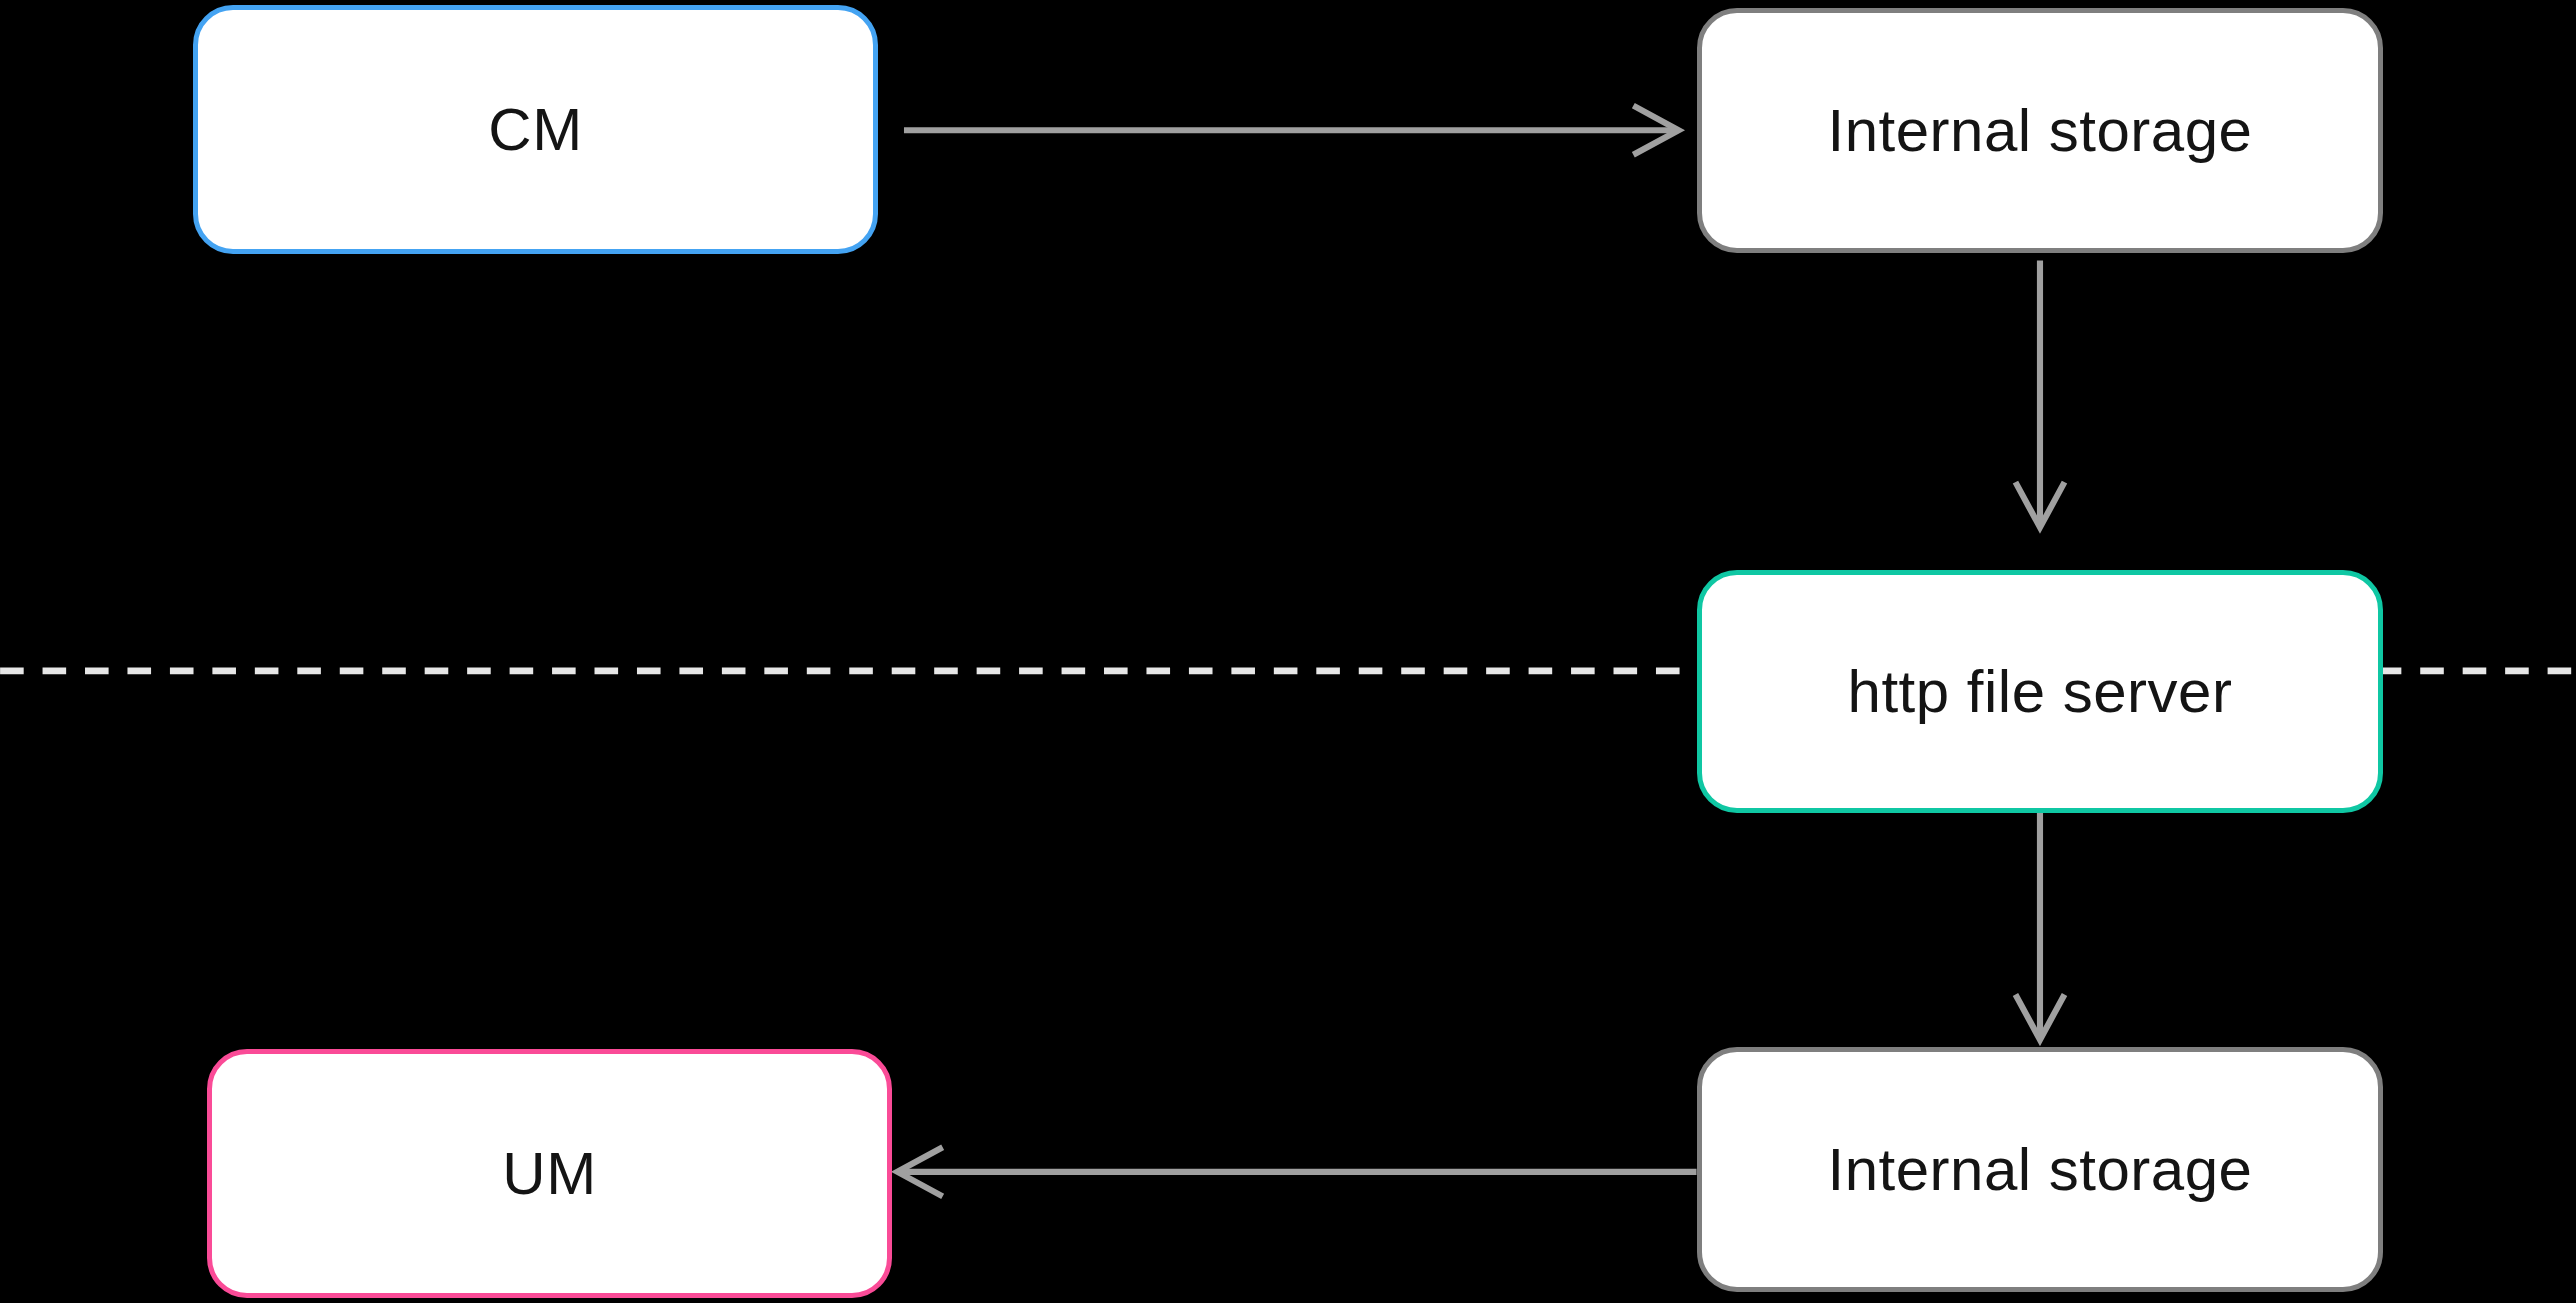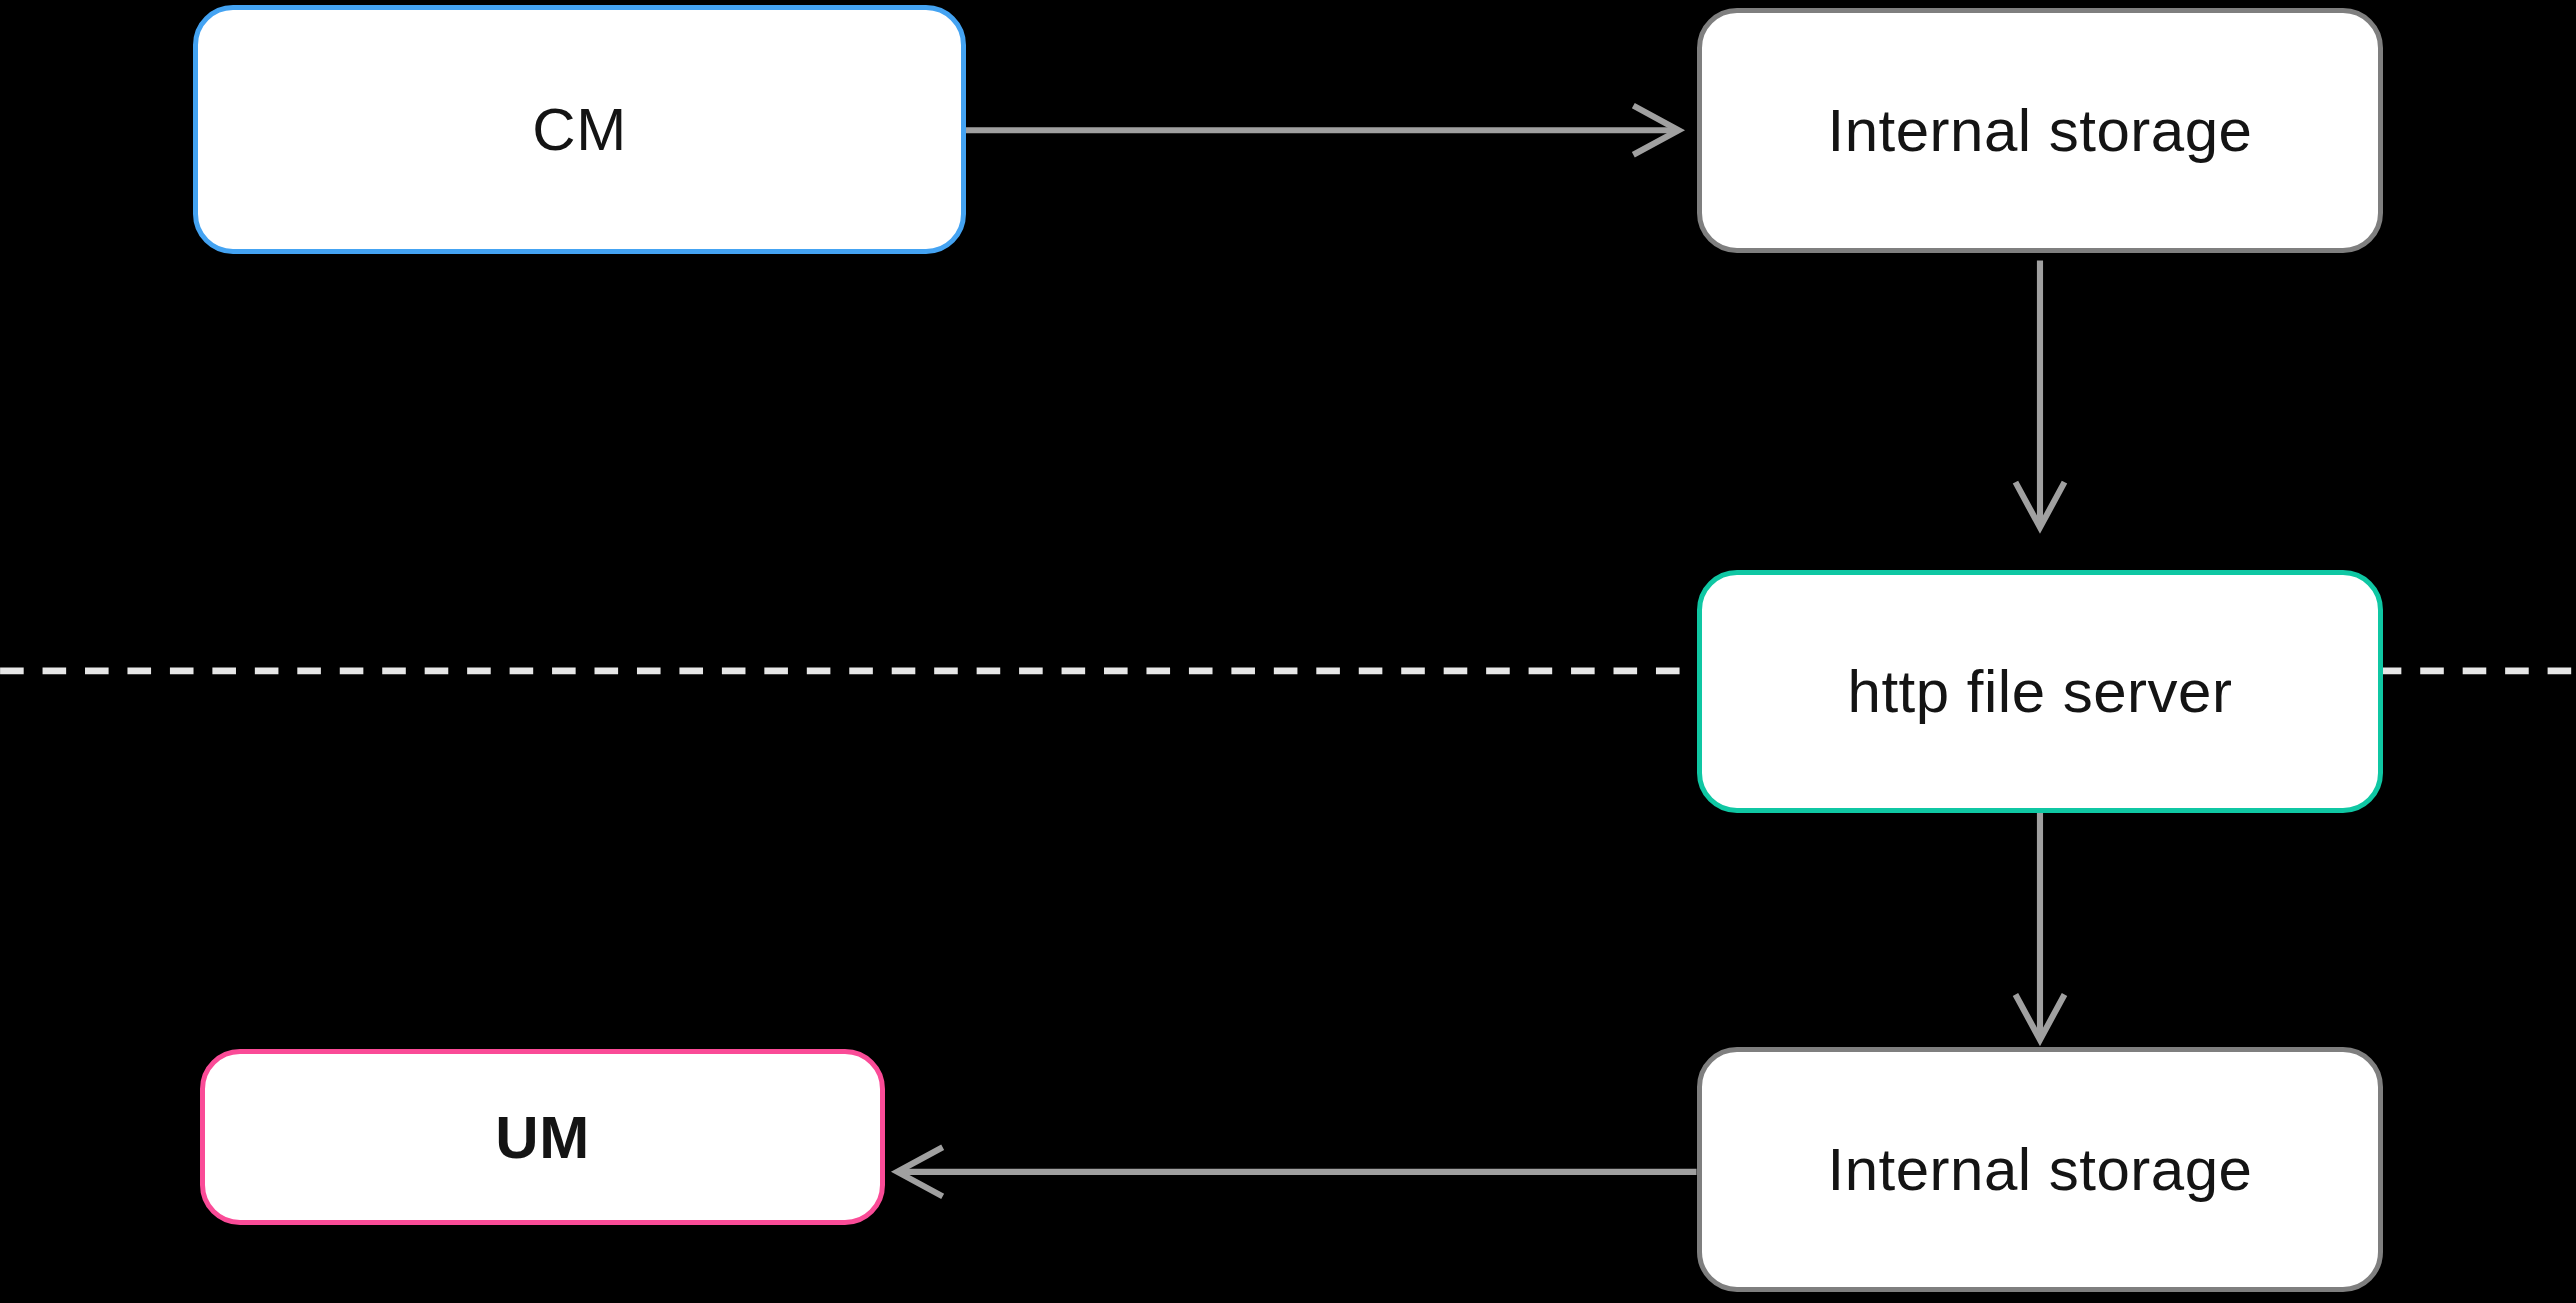--- a/index.html
+++ b/index.html
@@ -32,25 +32,25 @@
     justify-content: center;
     box-sizing: border-box;
     z-index: 2;
   }
   .node span {
     font-size: 60px;
     color: #141414;
     letter-spacing: 0.5px;
     white-space: nowrap;
   }
-  .node-cm            { left: 193px;  top: 4.7px;    width: 773px; height: 249px; }
+  .node-cm            { left: 193px;  top: 4.7px;    width: 685px; height: 249px; }
   .node-is-top        { left: 1697px; top: 7.5px;    width: 686px; height: 245px; }
   .node-http          { left: 1697px; top: 534px;  width: 686px; height: 243px; }
   .node-is-bottom     { left: 1697px; top: 1047px; width: 686px; height: 245px; }
-  .node-um            { left: 200px;  top: 1049px; width: 685px; height: 176px; font-weight: bold; }
+  .node-um            { left: 207px;  top: 1049px; width: 685px; height: 249px; }
   svg { display: block; }
 </style>
 </head>
 <body>
 
 <div class="stage">
 
   <svg class="layer" width="2576" height="1303" viewBox="0 0 2730 1381">
 
     <line x1="0" y1="711" x2="2730" y2="711" stroke-width="7" stroke-dasharray="25 20" stroke="#e6e6e6"></line>

